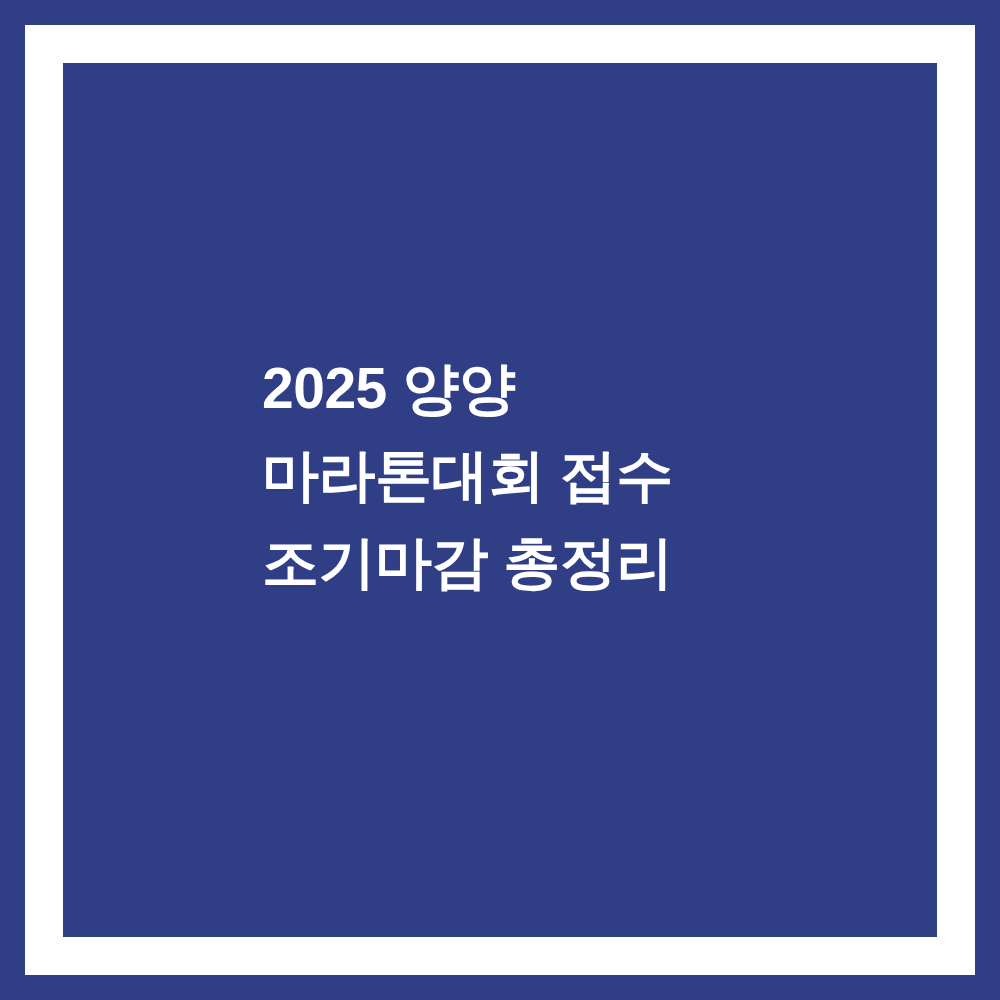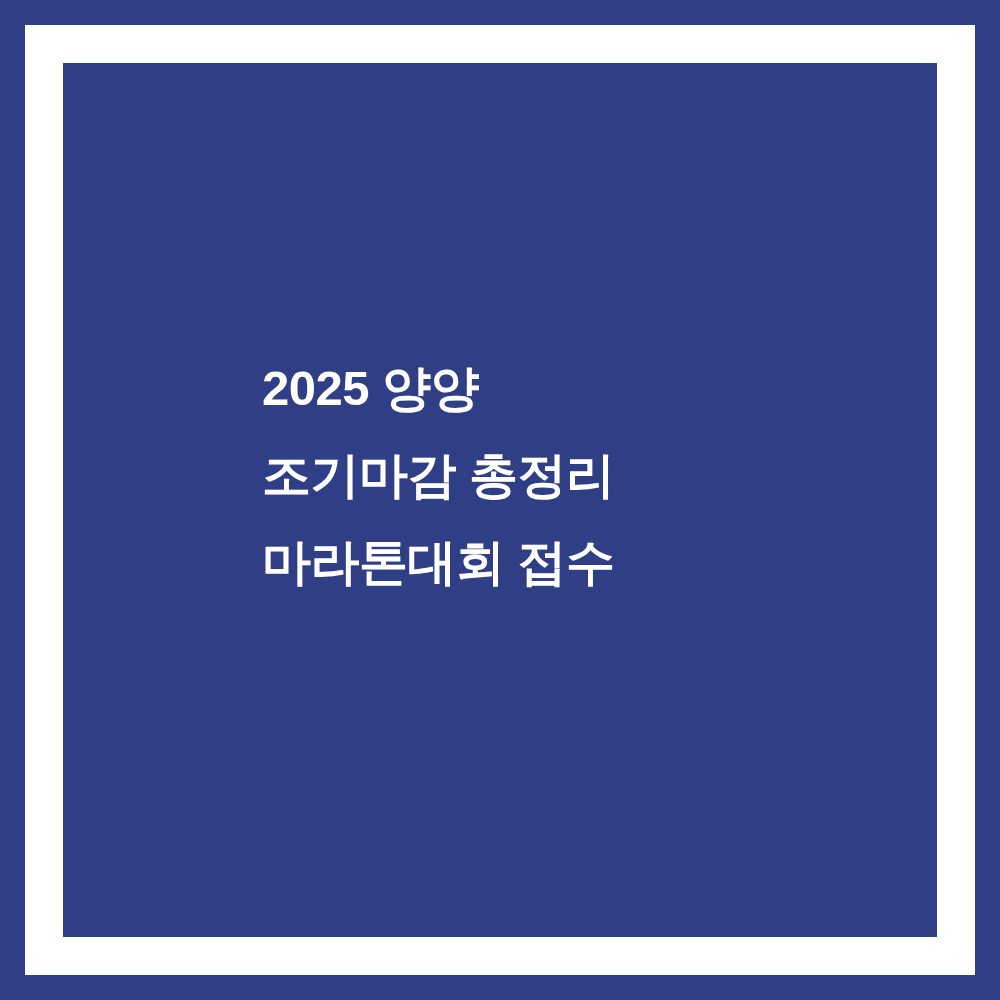--- a/index.html
+++ b/index.html
@@ -49,21 +49,21 @@
     overflow: hidden;
   }
 
   
   .headline-block {
     position: absolute;
     left: 199px;          
     top: 282px;           
     width: 700px;
     color: #ffffff;
-    font-size: 49px;
+    font-size: 57px;
     line-height: 87px;
     font-weight: 700;
     letter-spacing: -0.5px;
     white-space: nowrap;
     text-align: left;
     -webkit-font-smoothing: antialiased;
   }
 
   .headline-line {
     display: block;
@@ -75,21 +75,21 @@
 <body>
 
 <div class="thumb-card">
 
   <div class="thumb-frame">
 
     <div class="thumb-inner">
 
       <div class="headline-block">
         <span class="headline-line">2025 양양</span>
+        <span class="headline-line">마라톤대회 접수</span>
         <span class="headline-line">조기마감 총정리</span>
-        <span class="headline-line">마라톤대회 접수</span>
       </div>
 
     </div>
 
   </div>
 
 </div>
 
 </body></html>

